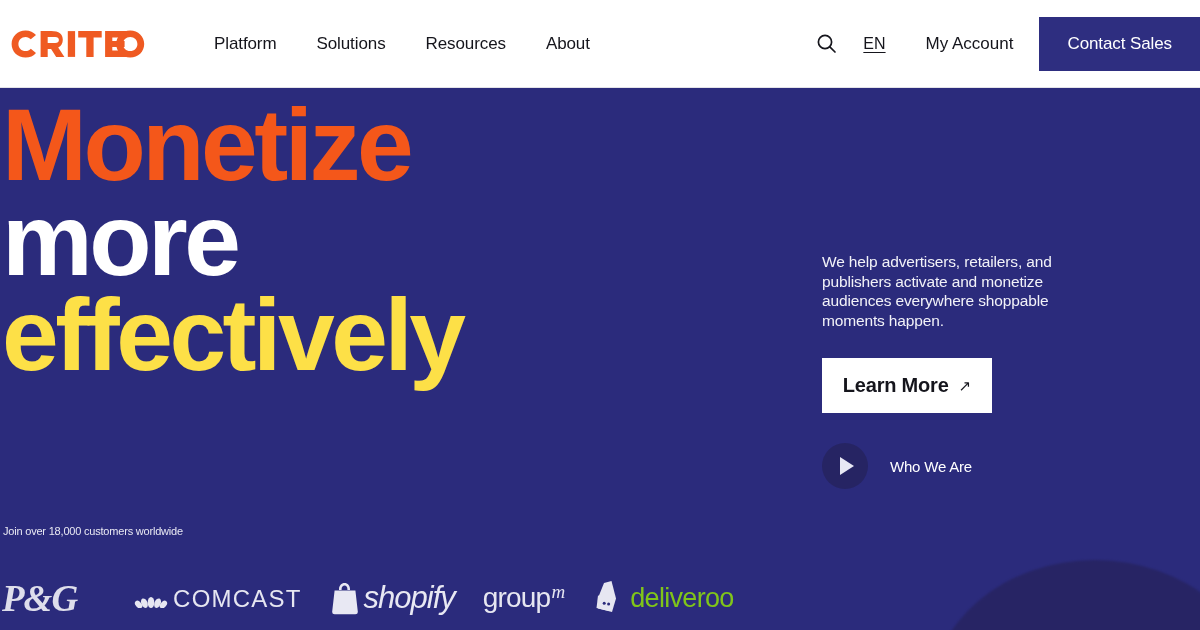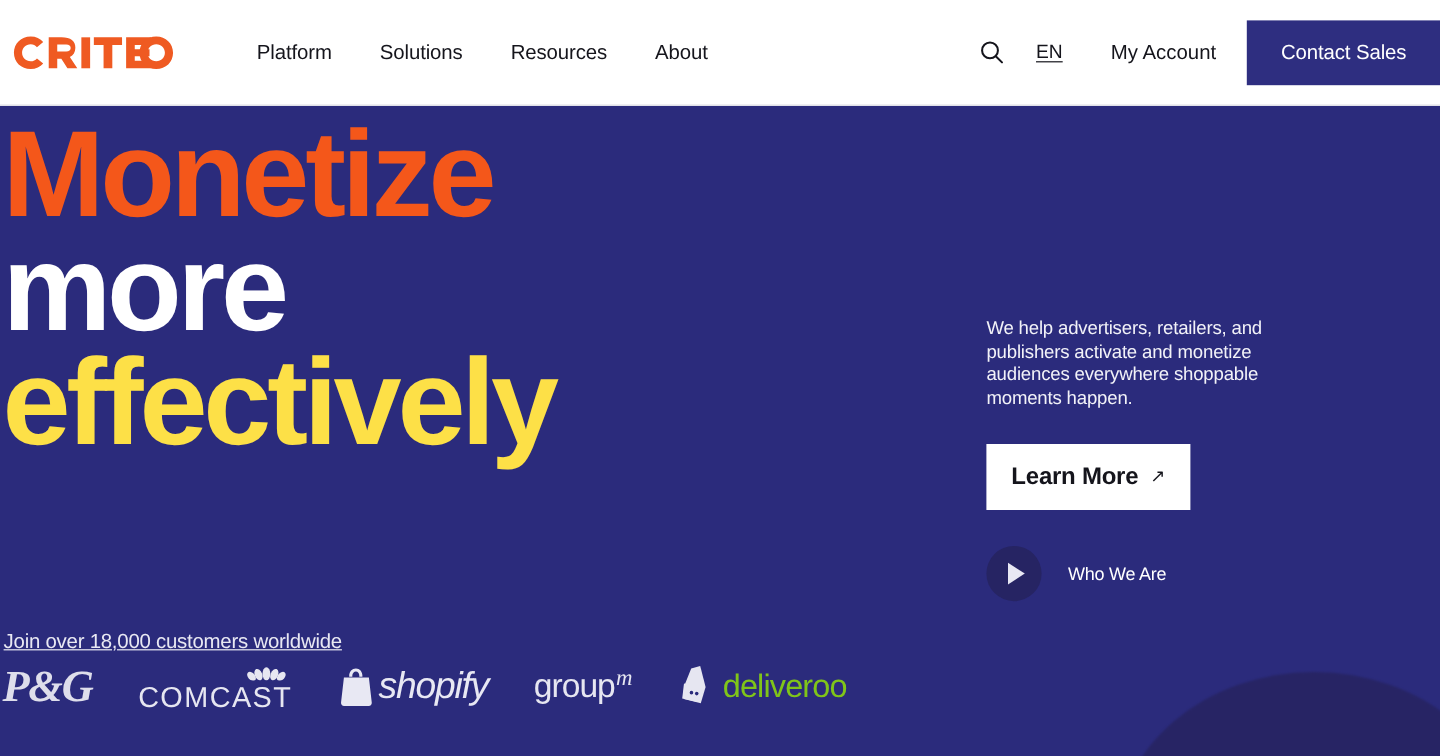--- a/index.html
+++ b/index.html
@@ -118,42 +118,41 @@
     font-size:102px;
   }
   .headline .l1 { display:block; color:#f4571a; }
   .headline .l2 { display:block; color:#ffffff; }
   .headline .l3 { display:block; color:#fde047; }
 
   .join-text {
     position:absolute;
     left:3px;
     top:437px;
-    font-size:17px;
+    font-size:11px;
     color:#e9e9f3;
     letter-spacing:-0.2px;
-    text-decoration:underline;
   }
 
   .logos {
     position:absolute;
     left:2px;
-    top:454px;
-    display:flex;
-    align-items:center;
-    gap:38px;
+    top:480px;
+    display:flex;
+    align-items:center;
+    gap:28px;
     height:60px;
   }
   .logo-item { display:flex; align-items:center; opacity:.96; }
 
   
   .right-col {
     position:absolute;
     left:822px;
-    top:176px;
+    top:164px;
     width:300px;
   }
   .lede {
     font-size:15.5px;
     line-height:1.26;
     color:#f2f2f8;
     letter-spacing:-0.15px;
     width:280px;
   }
   .learn-btn {
@@ -209,21 +208,21 @@
   }
 
   .pg-logo {
     font-family:"Liberation Serif", serif;
     font-style:italic;
     font-weight:bold;
     font-size:37px;
     color:#e6e6f0;
     letter-spacing:-1px;
   }
-  .comcast-wrap { display:flex; flex-direction:column; align-items:flex-end; }
+  .comcast-wrap { display:flex; flex-direction:row; align-items:center;margin-left:24px; }
   .comcast-word {
     font-size:24px;
     color:#eeeef6;
     letter-spacing:1.2px;
     margin-top:1px;
   }
   .shopify-word {
     font-size:31px;
     font-weight:normal;
     font-style:italic;

